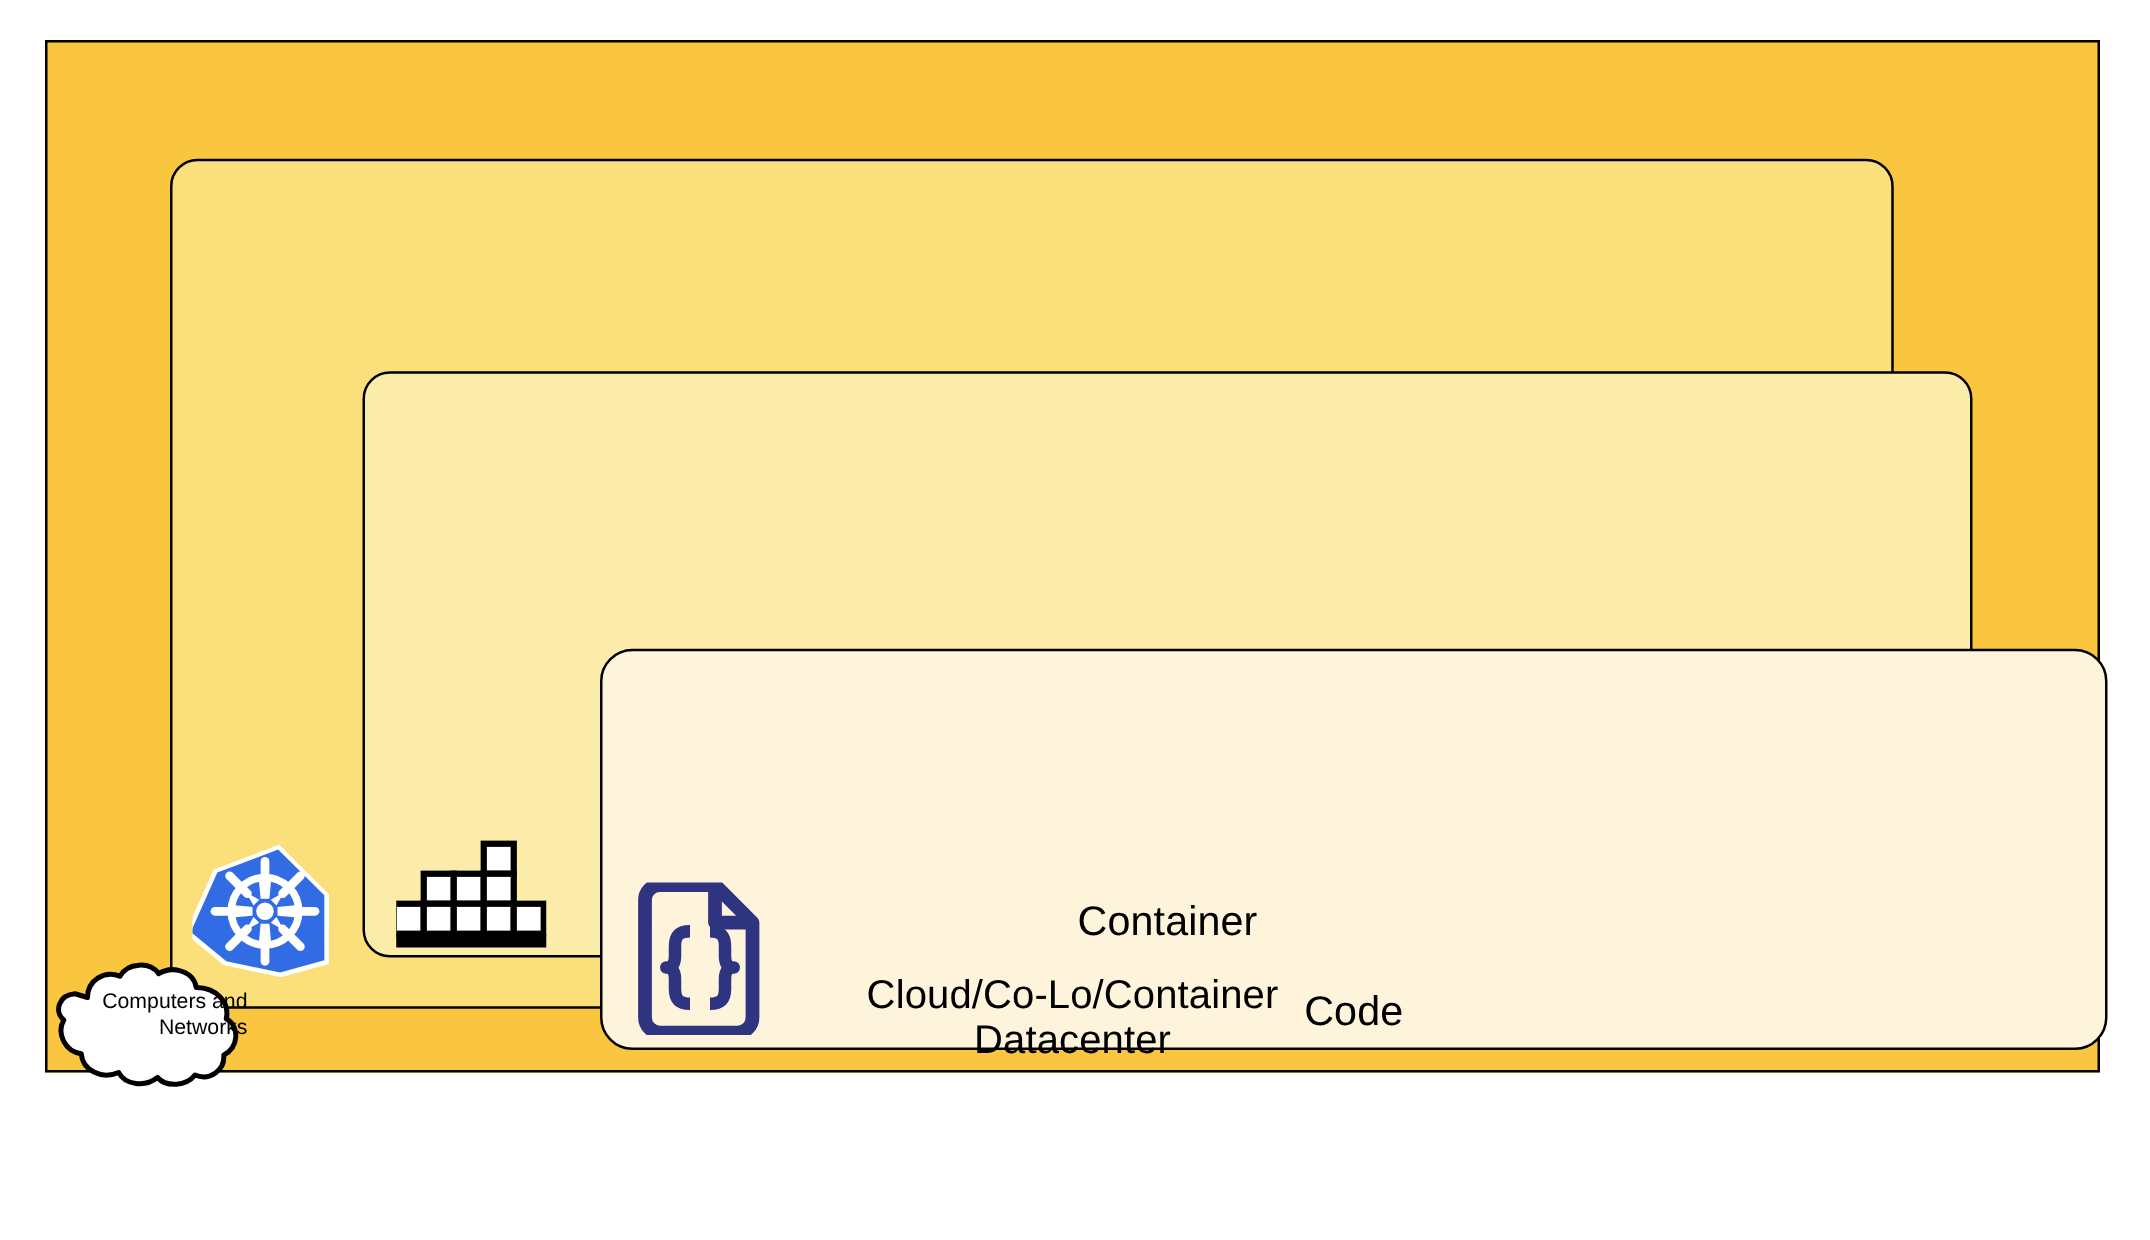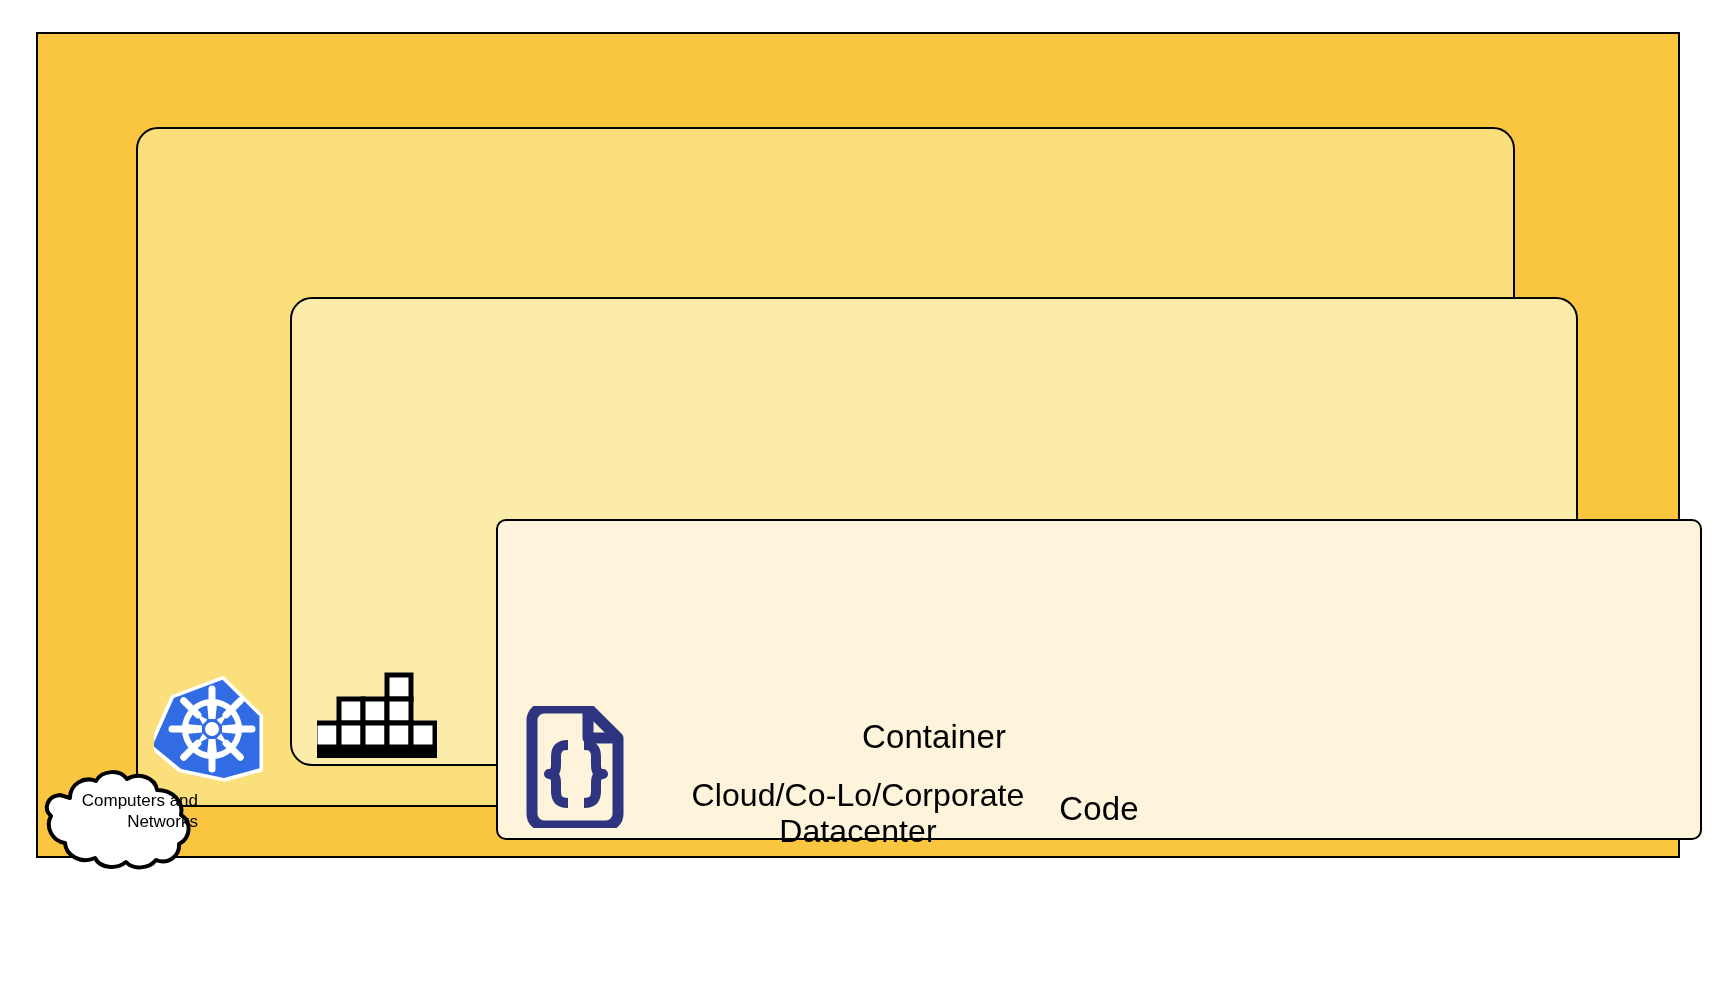--- a/index.html
+++ b/index.html
@@ -32,24 +32,24 @@
     background: #fbdf7b;
     border-radius: 22px;
   }
   #layer-container {
     left: 152px; top: 168px;
     width: 1288px; height: 469px;
     background: #fcecaa;
     border-radius: 22px;
   }
   #layer-code {
-    left: 204px; top: 220px;
+    left: 188px; top: 220px;
     width: 1206px; height: 321px;
     background: #fdf4db;
-    border-radius: 10px;
+    border-radius: 26px;
   }
 
   
   .caption {
     position: absolute;
     width: 100%;
     text-align: center;
     color: #000000;
     font-size: 33px;
     line-height: 1.16;
@@ -175,21 +175,21 @@
                 <polygon points="-9.2,4.6 -4.6,9.2 -20,18 -18,20"></polygon>
                 <polygon points="9.2,4.6 4.6,9.2 20,18 18,20"></polygon>
               </g>
             </g>
           </g>
         </svg>
       </div>
 
     </div>
 
-    <div class="caption" id="caption-datacenter">Cloud/Co-Lo/Corporate
+    <div class="caption" id="caption-datacenter">Cloud/Co-Lo/Container
 Datacenter</div>
   </div>
 
   <div id="cloud-callout">
     <svg viewBox="0 0 164 104" width="164" height="104" aria-hidden="true">
       <path d="M36 30
                C36 16 50 8 62 13
                C68 2 86 1 93 11
                C104 4 121 9 123 22
                C139 22 150 34 147 47

